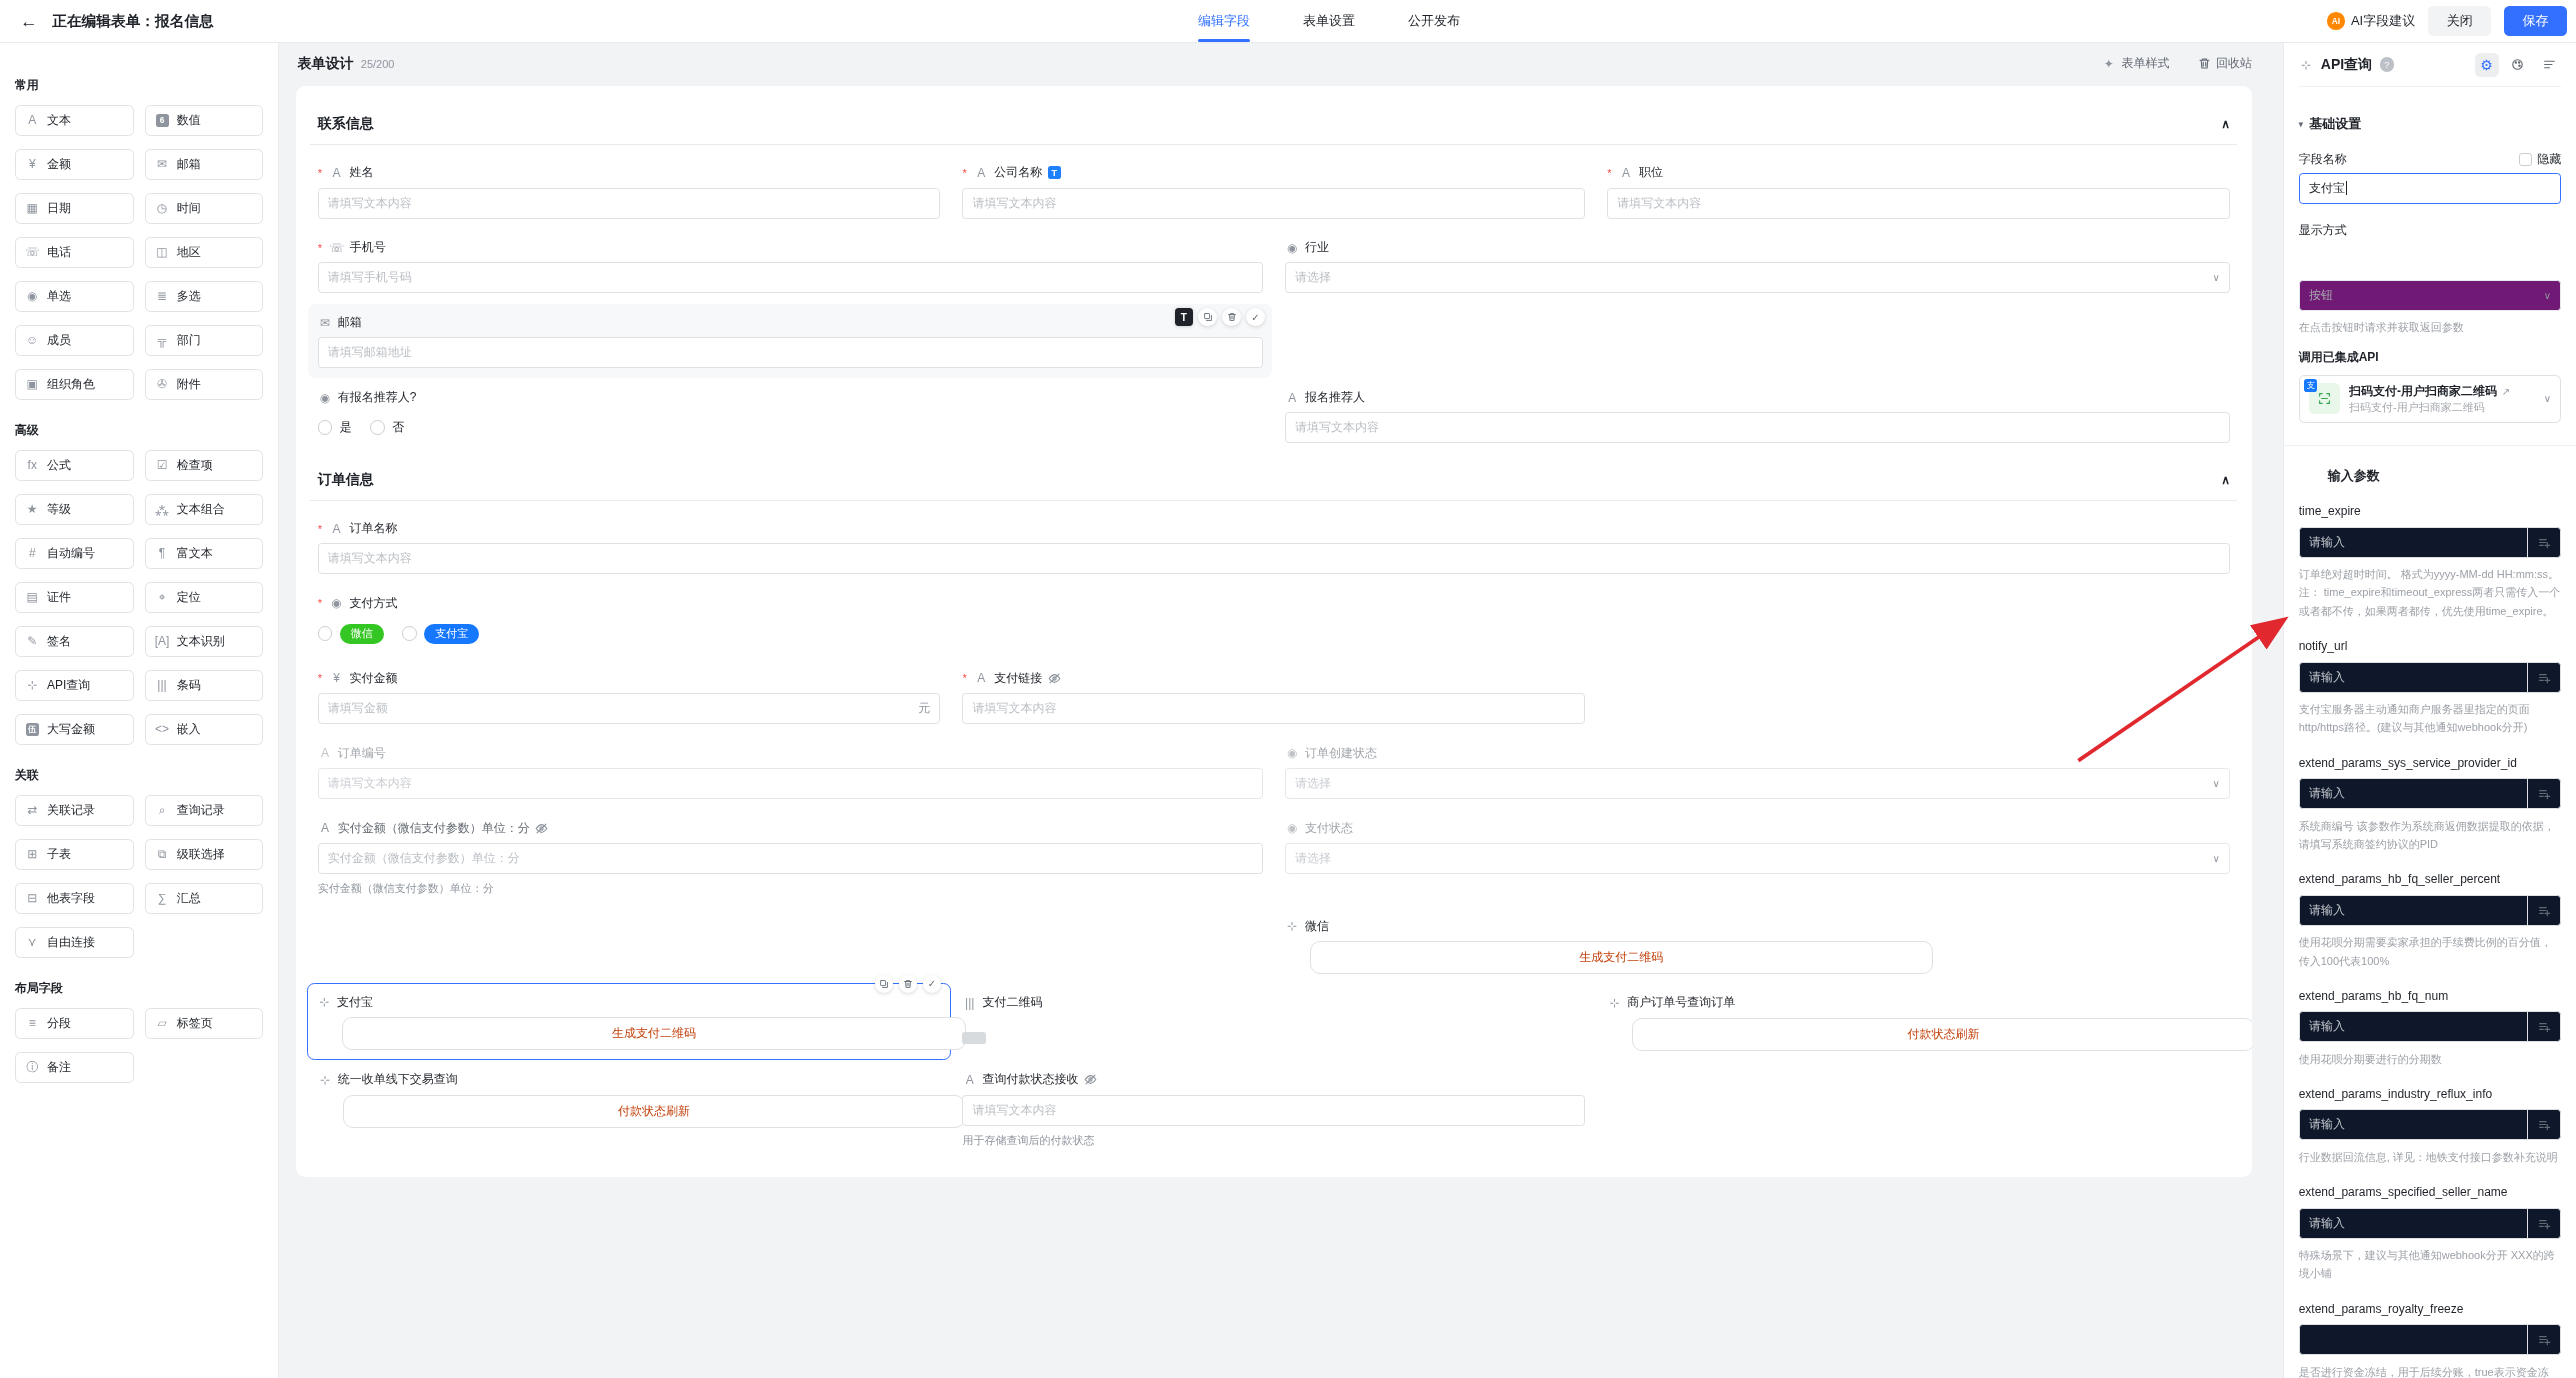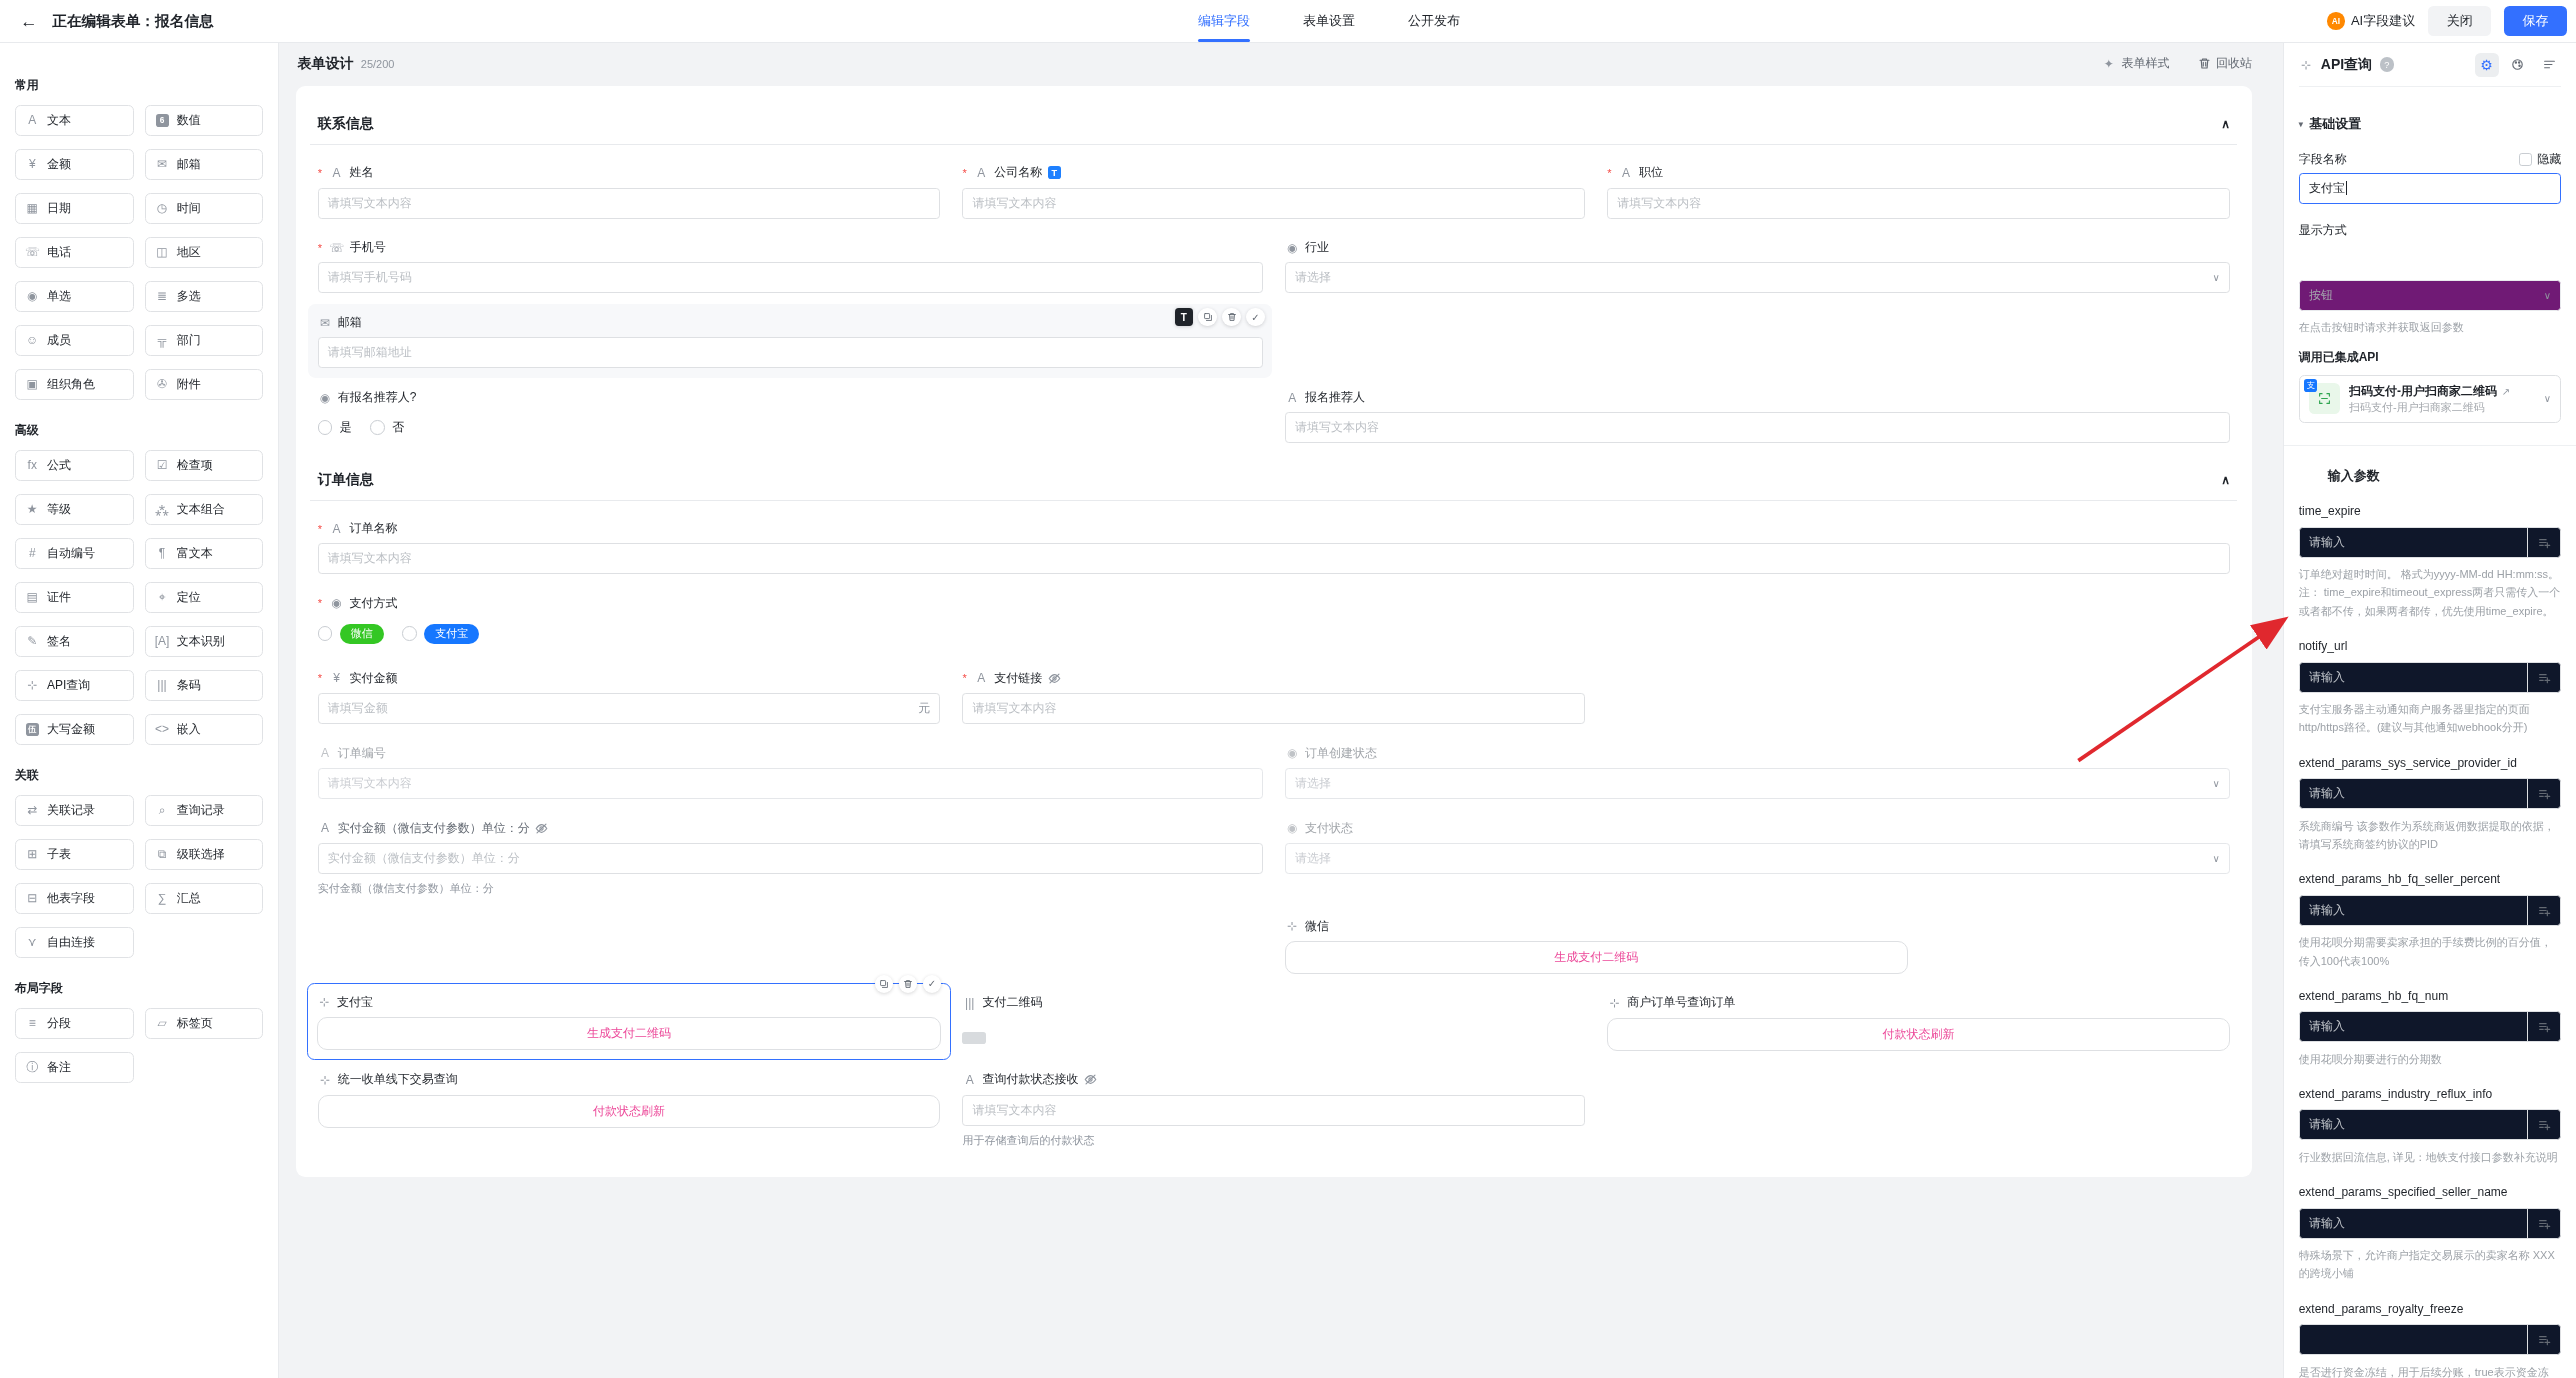--- a/index.html
+++ b/index.html
@@ -66,21 +66,21 @@
   .radio-opt { display:flex; align-items:center; gap:7.4px; font-size:12px; }
   .chip { height:20px; padding:0 11px; border-radius:11px; color:#fff; font-size:11px; display:flex; align-items:center; }
   .chip.green { background:#34c724; } .chip.blue { background:#1677ff; }
   .hoverblock { position:relative; background:#f7f8fa; border-radius:7.4px; margin:-9.2px; padding:9.2px; }
   .ftools { position:absolute; top:3.7px; right:7.4px; display:flex; gap:5.5px; }
   .tool { width:18.4px; height:18.4px; border-radius:50%; background:#fff; box-shadow:0 0.9px 3.7px rgba(31,35,41,.18); display:flex; align-items:center; justify-content:center; color:#646a73; font-size:10px; cursor:pointer; }
   .tool.dark { background:#1f2329; color:#fff; border-radius:3.7px; font-weight:bold; }
   .tool svg.sic { width:10px; height:10px; }
   .sel-block { position:relative; border:1.8px solid #3370ff; border-radius:7.4px; margin:-11px; padding:9.2px; background:#fff; display:flex; flex-direction:column; }
   .sel-tools { position:absolute; top:-9.2px; right:9.2px; display:flex; gap:5.5px; }
-  .w-btn { height:33px; border:0.9px solid #dee0e3; border-radius:10px; background:#fff; font-size:12px; color:#ec4899; display:flex; align-items:center; justify-content:center; width:100%; cursor:pointer; }
+  .w-btn { height:33px; border:0.9px solid #dee0e3; border-radius:10px; background:#fff; font-size:12px; color:#c2410c; display:flex; align-items:center; justify-content:center; width:100%; cursor:pointer;margin-left:25px; }
   .qr-ph { width:24px; height:12px; background:#d8dbde; border-radius:2.8px; margin-top:14.7px; }
 
   
   .panel { position:absolute; top:43px; right:0; width:293px; bottom:0; background:#fff; border-left:0.9px solid #e8eaed; padding:0 14.7px; overflow:hidden; }
   .p-head { height:44px; display:flex; align-items:center; gap:7.4px; border-bottom:0.9px solid #eef0f2; }
   .p-title { font-size:14px; font-weight:bold; }
   .help-c { width:14.7px; height:14.7px; border-radius:50%; background:#bcc1c7; color:#fff; font-size:9.2px; display:flex; align-items:center; justify-content:center; cursor:pointer; }
   .p-tools { margin-left:auto; display:flex; gap:7.4px; align-items:center; }
   .ptool { width:24px; height:24px; border-radius:5.5px; display:flex; align-items:center; justify-content:center; color:#646a73; cursor:pointer; }
   .ptool.active { background:#eceef0; color:#3370ff; font-size:14px; }
@@ -795,21 +795,21 @@
   <div>
     <div class="param-label">extend_params_specified_seller_name</div>
     <div class="p-input">
         <span class="p-ph">请输入</span>
         <span class="p-add">
           <svg class="sic" viewBox="0 0 16 16">
             <use href="#sym-listplus"></use>
           </svg>
         </span>
       </div>
-    <div class="p-help">特殊场景下，允许商户指定交易展示的卖家名称 XXX的跨境小铺</div>
+    <div class="p-help">特殊场景下，建议与其他通知webhook分开 XXX的跨境小铺</div>
   </div>
 
   <div>
     <div class="param-label">extend_params_royalty_freeze</div>
     <div class="p-input">
         <span class="p-ph"></span>
         <span class="p-add">
           <svg class="sic" viewBox="0 0 16 16">
             <use href="#sym-listplus"></use>
           </svg>

